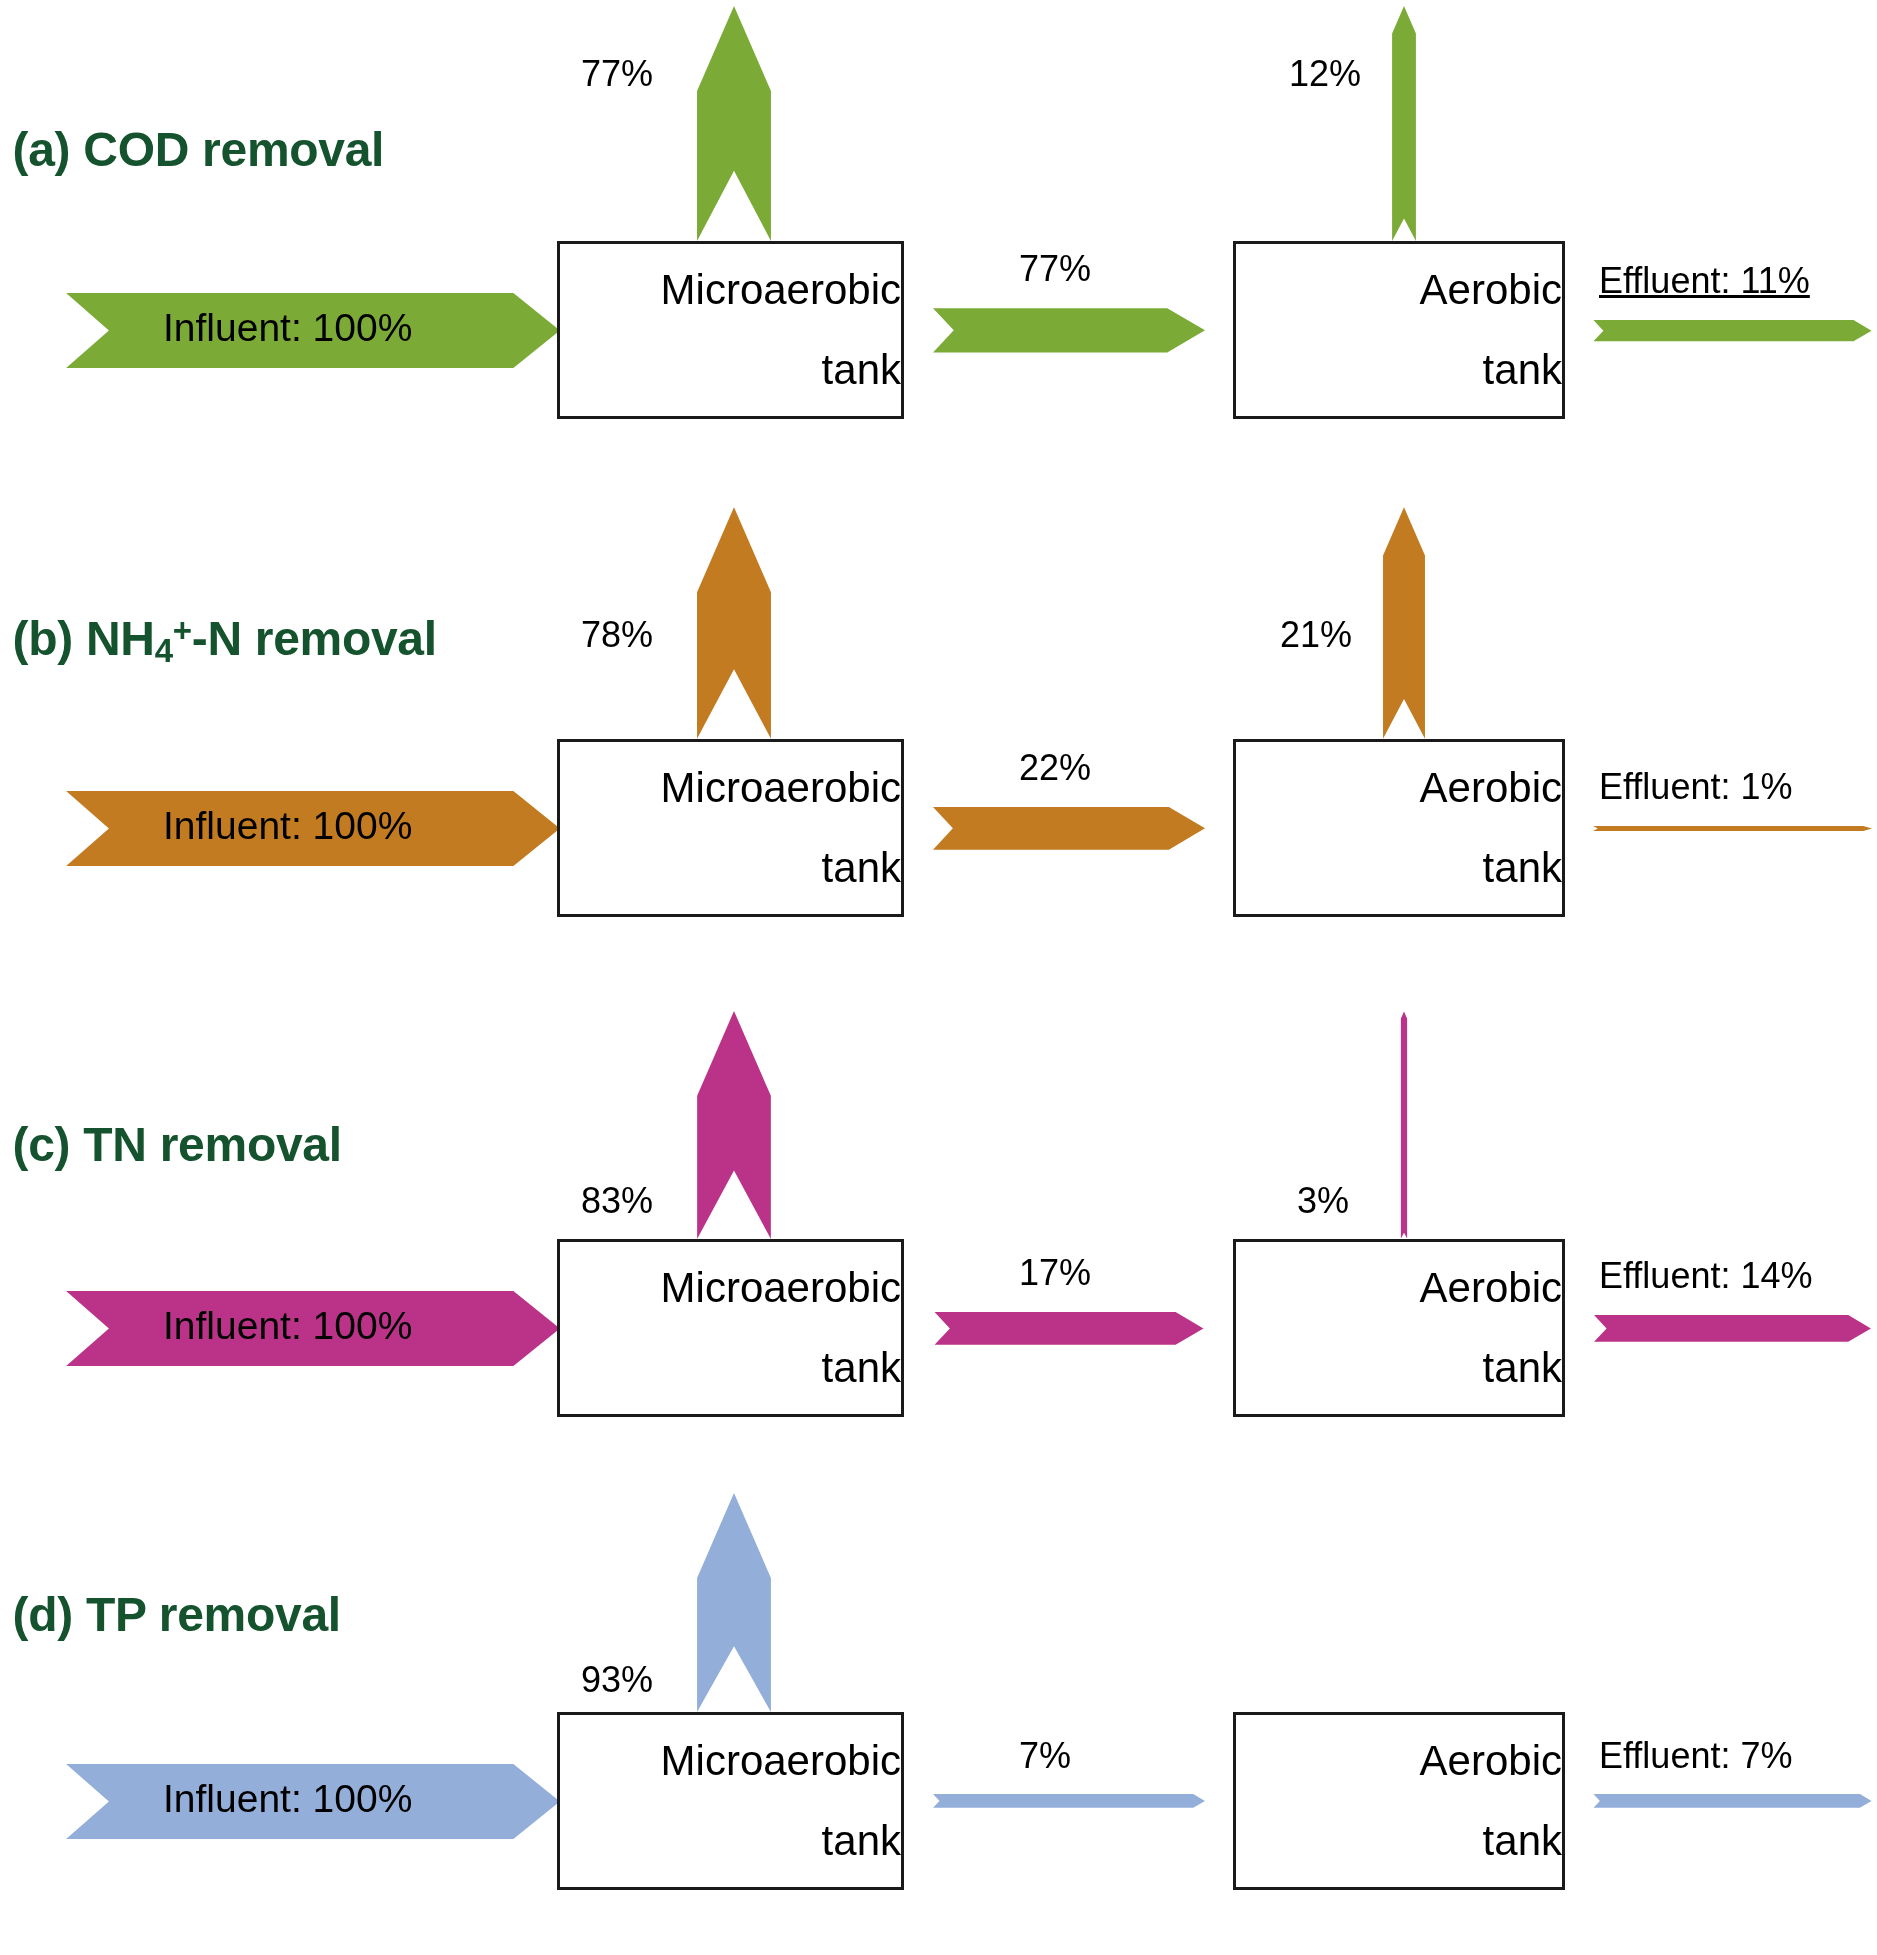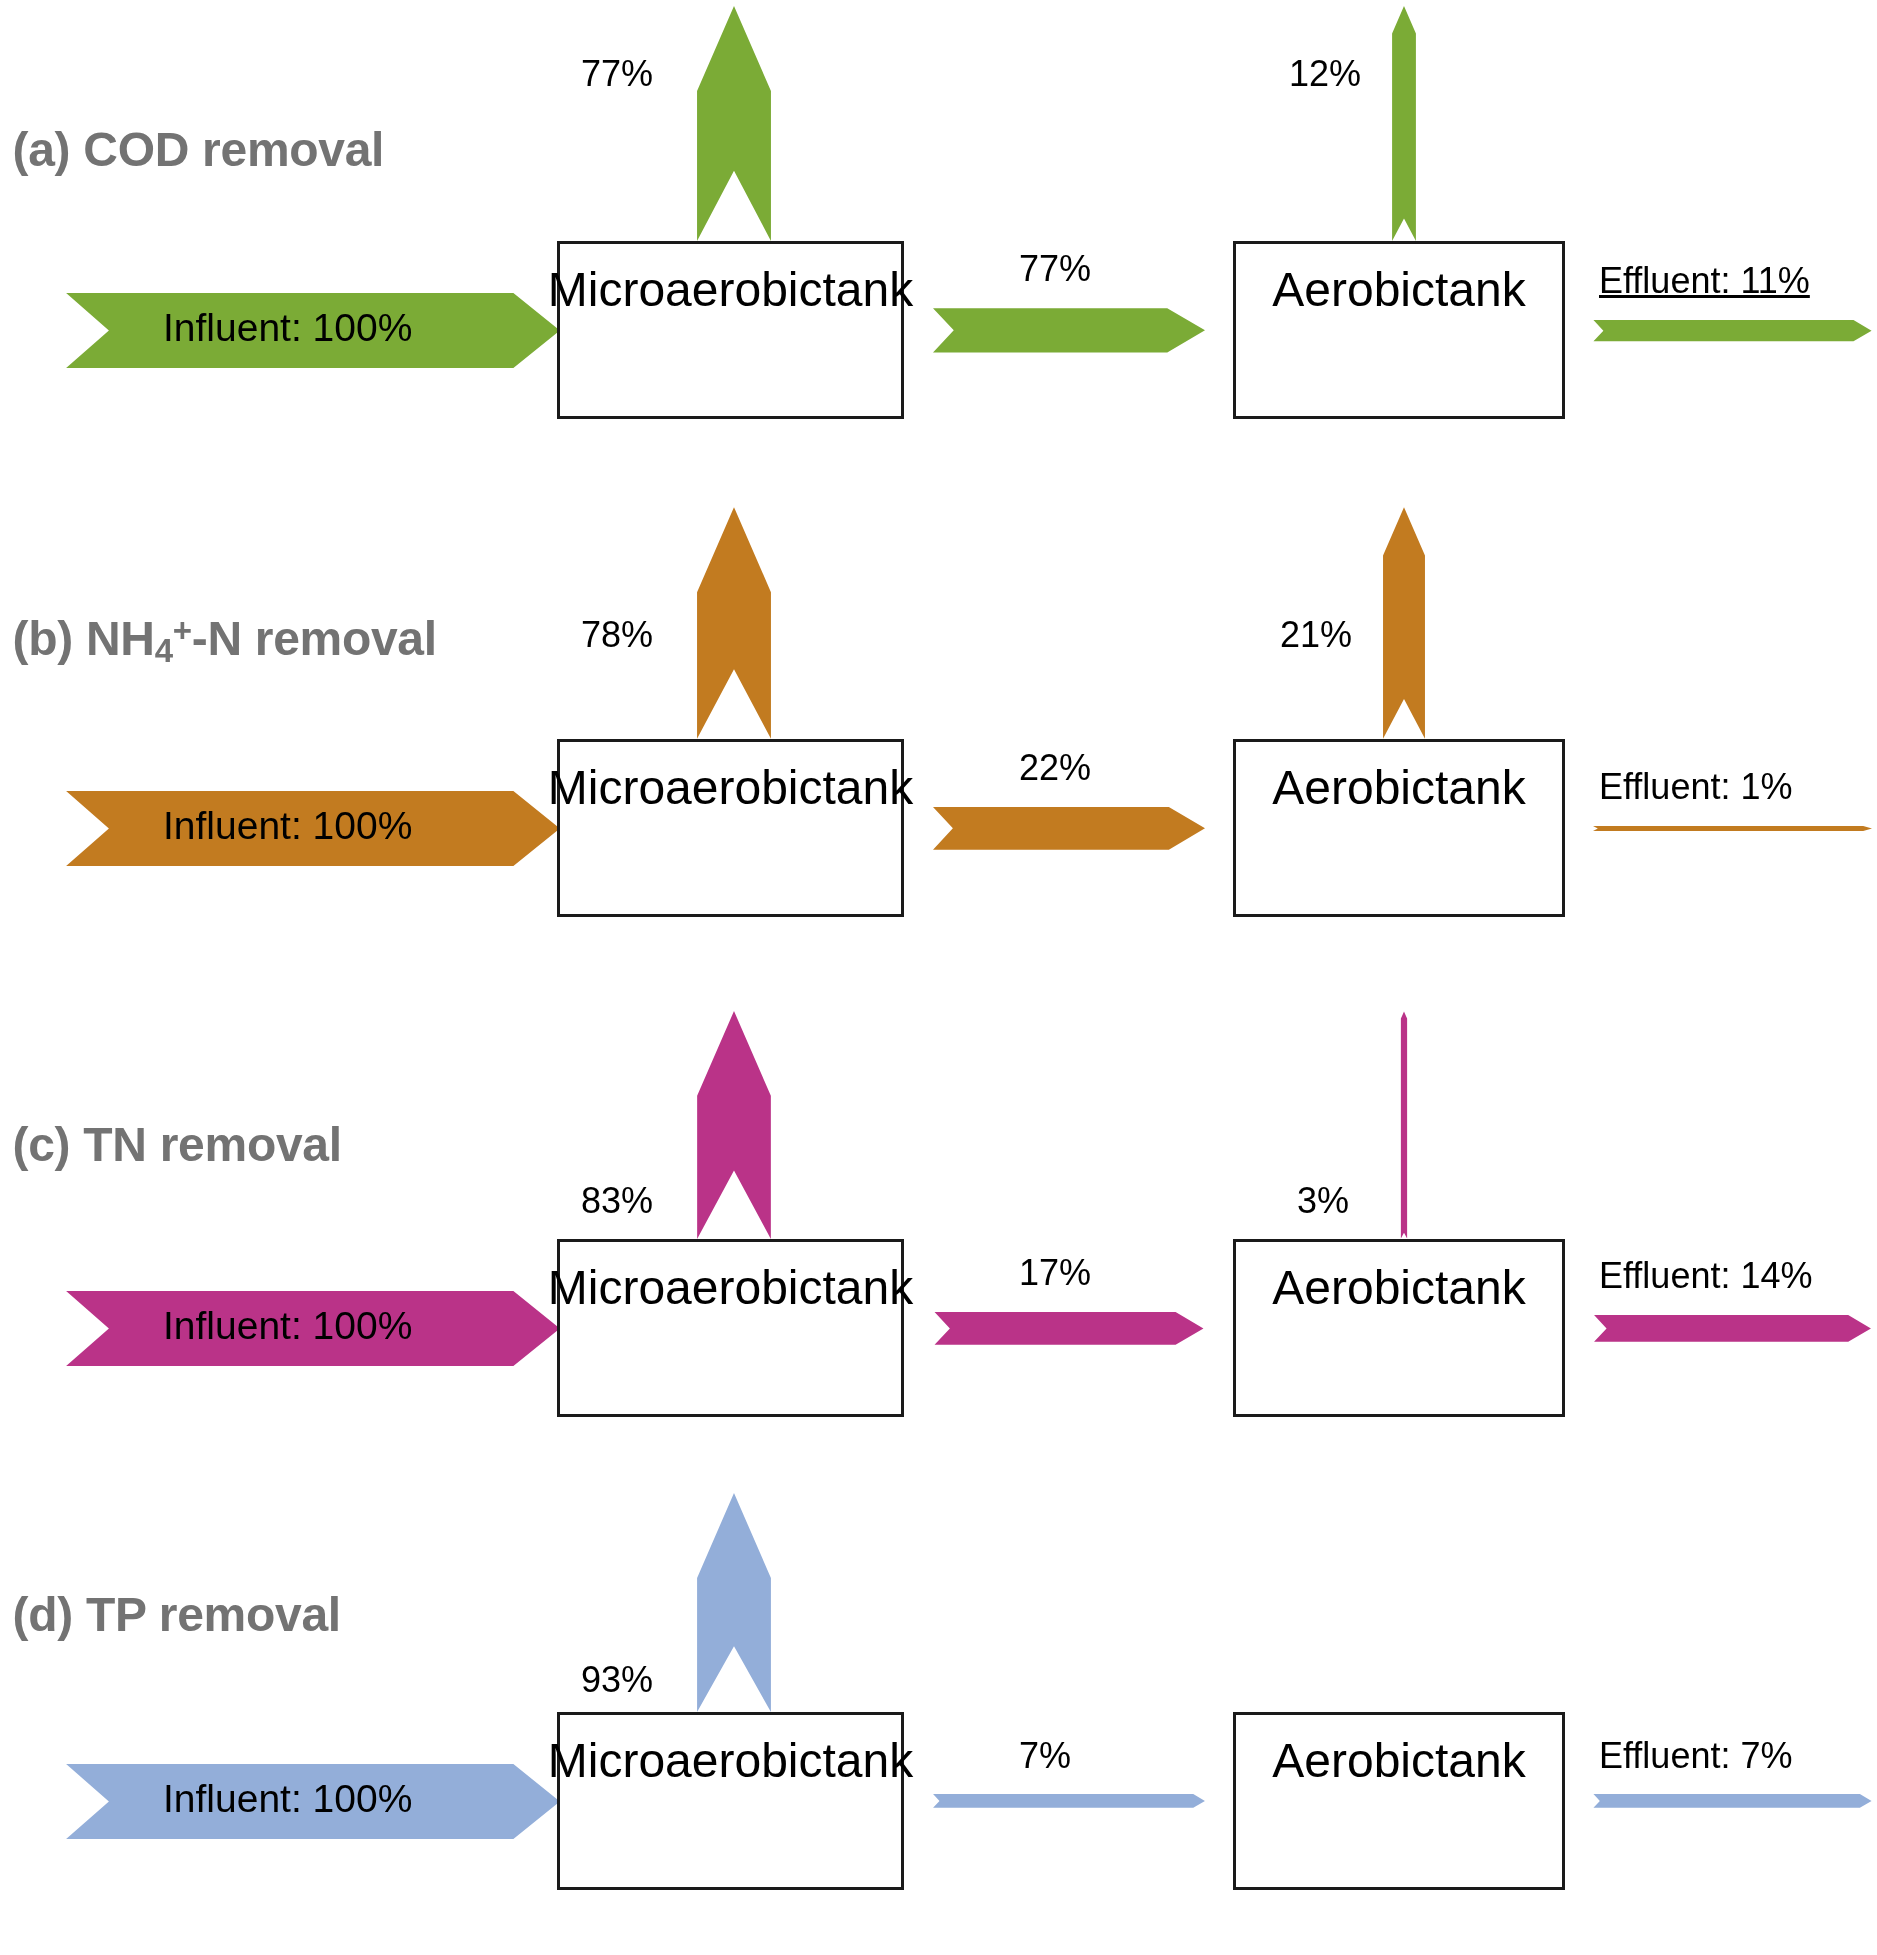--- a/index.html
+++ b/index.html
@@ -15,38 +15,38 @@
     overflow: hidden;
   }
   .panel {
     position: absolute;
     left: 0; width: 1878px;
   }
   .panel-title {
     position: absolute;
     font-size: 48px;
     font-weight: bold;
-    color: #737373;
+    color: #14532d;
     white-space: nowrap;
     letter-spacing: -0.3px;
   }
   .panel-title sub { font-size: 33px; vertical-align: -0.22em; }
   .panel-title sup { font-size: 33px; vertical-align: 0.38em; }
 
   
   .tank {
     position: absolute;
     border: 3.8px solid #1a1a1a;
     background: #fff;
     display: flex;
-    flex-direction: row;
-    align-items: flex-start;
+    flex-direction: column;
+    align-items: flex-end;
     justify-content: center;
     line-height: 1.9;
-    font-size: 48px;
+    font-size: 42px;
     color: #000;
     z-index: 5;
   }
   .tank span { display:block; text-align:center; white-space: nowrap; }
 
   
   .flowsvg { position: absolute; z-index: 2; overflow: visible; }
 
   
   .lbl {

